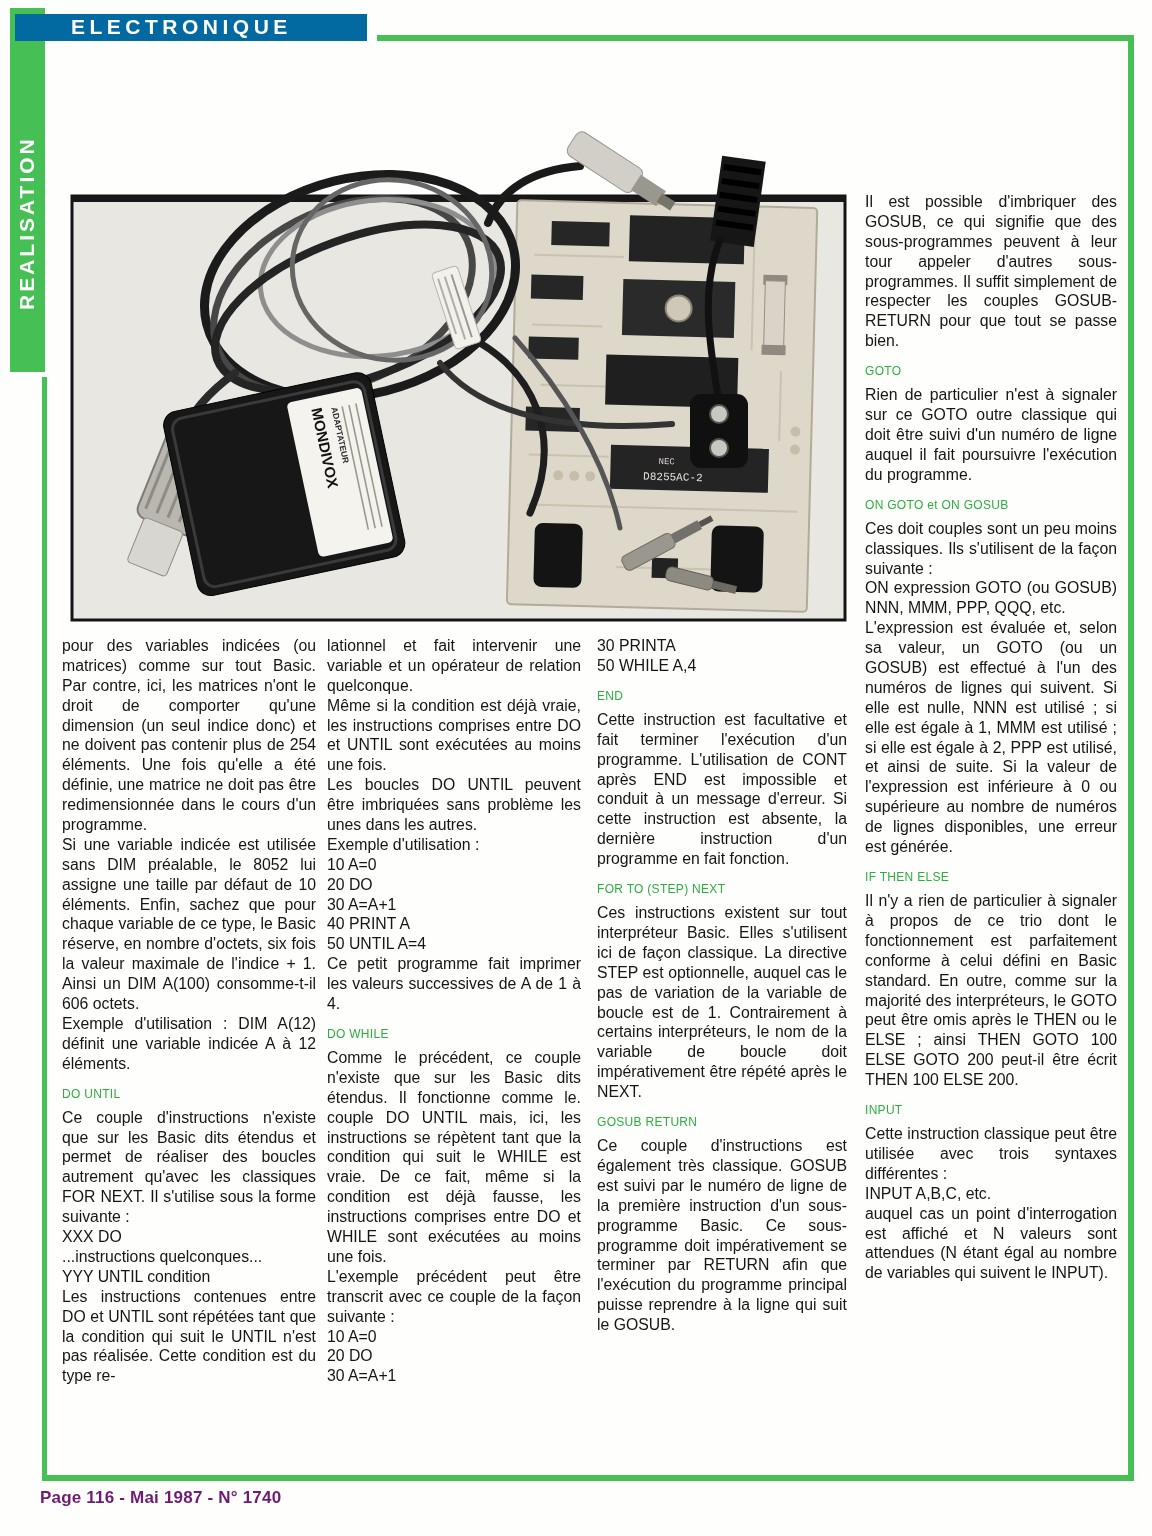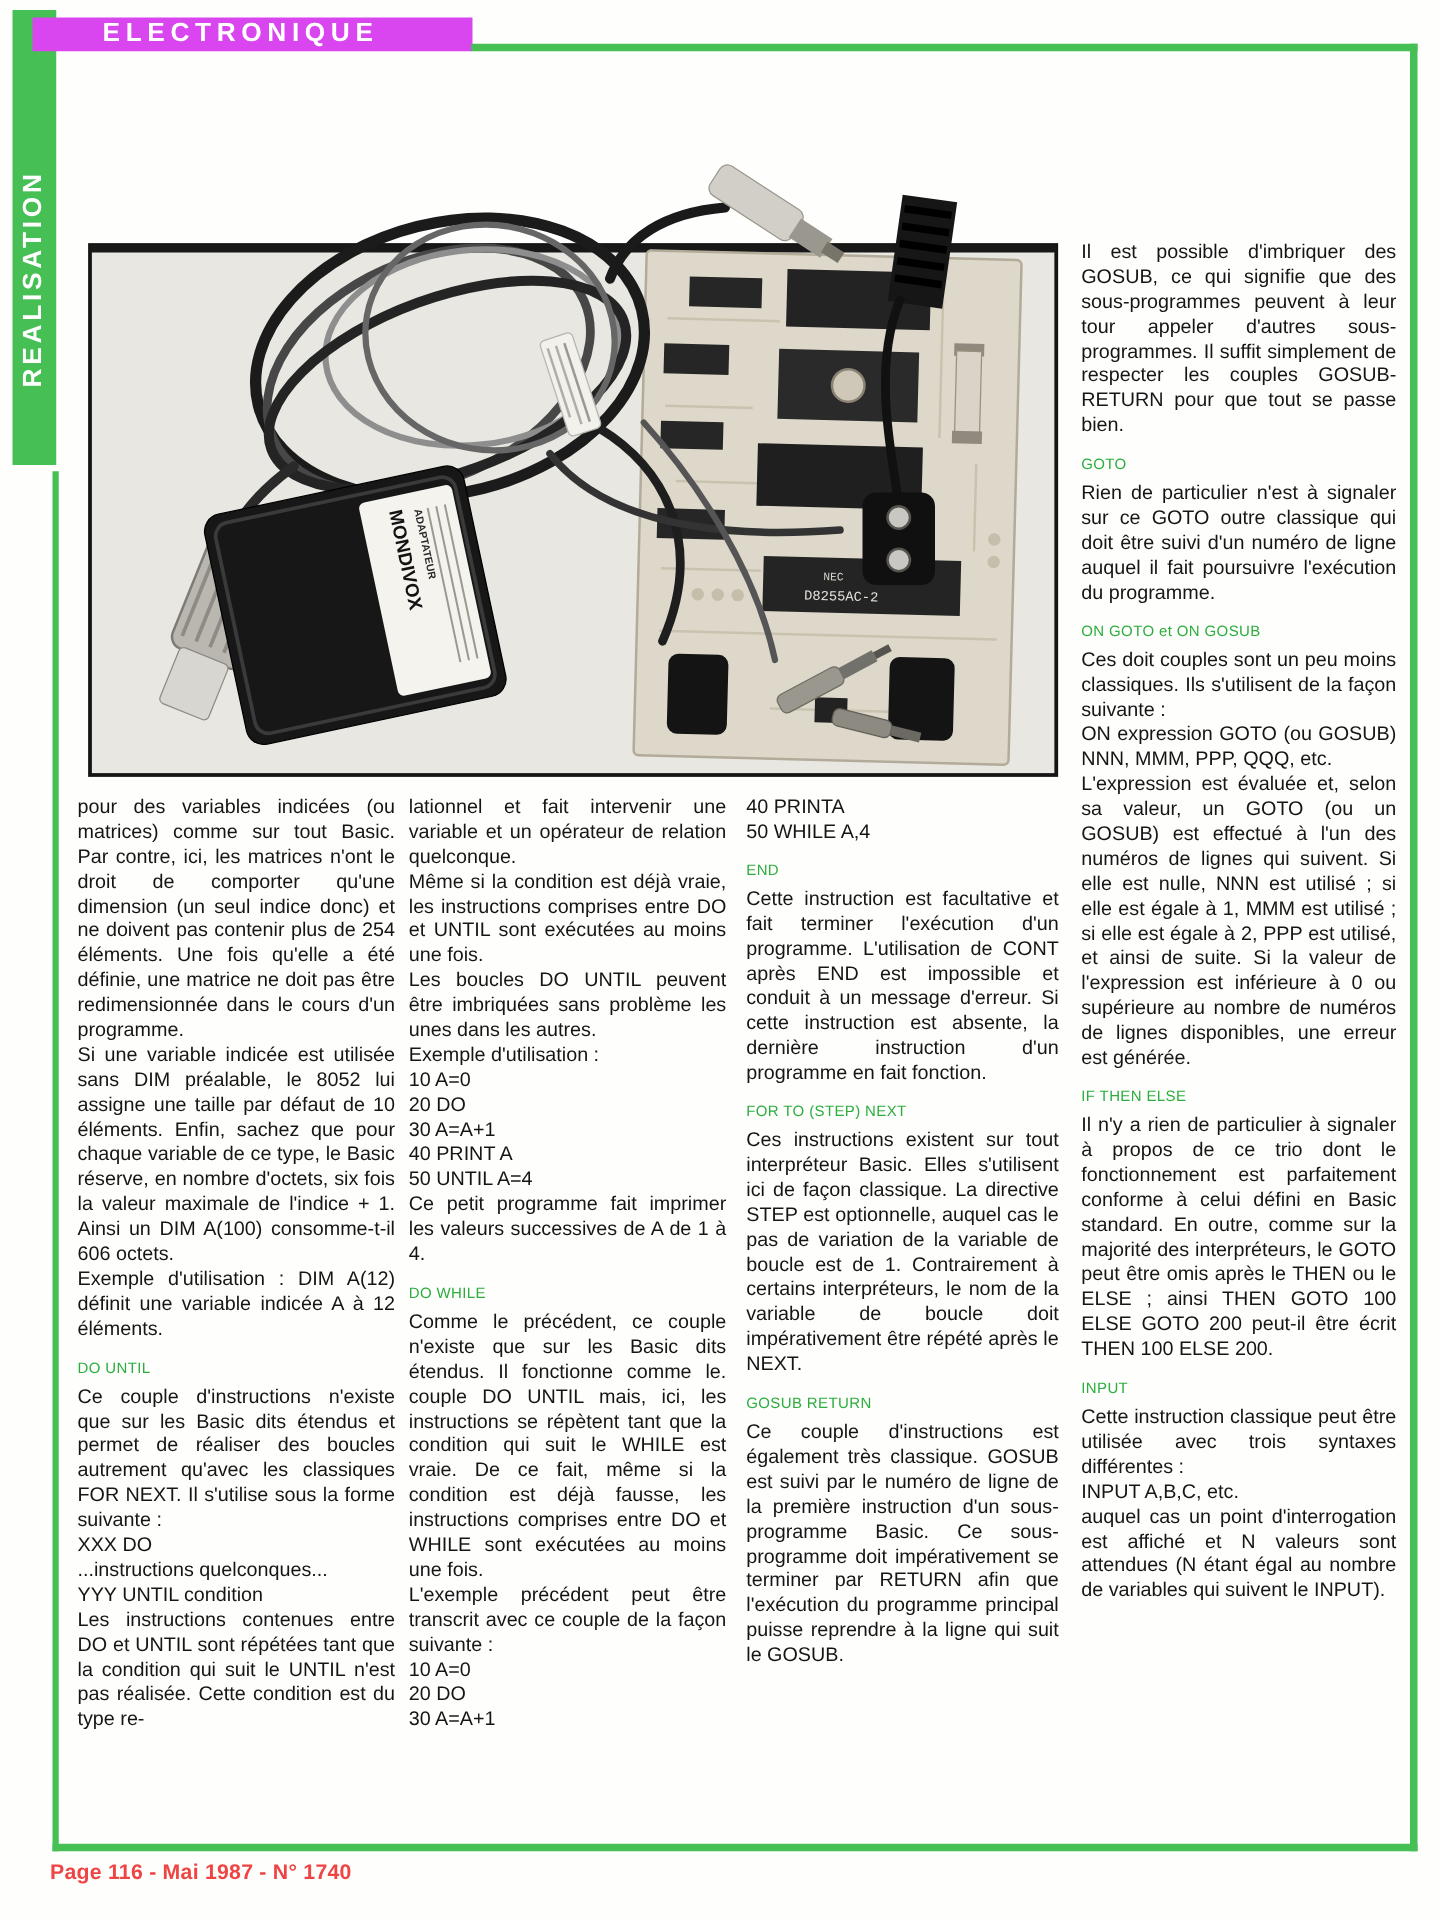--- a/index.html
+++ b/index.html
@@ -6,42 +6,42 @@
   html,body { background:#ffffff; }
   body { width:1152px; height:1536px; position:relative; overflow:hidden;
          font-family:"Liberation Sans", sans-serif; color:#161616; }
 
   .page { position:absolute; inset:0; background:#fefefd; }
 
   
   .sidebar-bar { position:absolute; left:10px; top:8px; width:35px; height:364px; background:#46bf55; }
   .sidebar-text { position:absolute; left:5px; top:302px; transform-origin:0 0; transform:rotate(-90deg);
                   white-space:nowrap; color:#ffffff; font-weight:bold; font-size:21px; letter-spacing:3px; }
-  .header-bar { position:absolute; left:26px; top:14px; width:352px; height:27px; background:#d946ef;text-decoration:underline; }
+  .header-bar { position:absolute; left:15px; top:14px; width:352px; height:27px; background:#0369a1;text-decoration:underline; }
   .header-bar span { position:absolute; left:56px; top:1px; color:#ffffff; font-weight:bold;
                      font-size:21px; letter-spacing:4.5px; }
   .rule { position:absolute; background:#46bf55; }
   .rule-top    { left:377px; top:35px;  width:757px; height:6px; }
   .rule-right  { left:1128px; top:35px; width:6px;  height:1446px; }
   .rule-left   { left:42px;  top:377px; width:5px;  height:1104px; }
   .rule-bottom { left:42px;  top:1475px; width:1092px; height:6px; }
 
   
   .photo { position:absolute; left:60px; top:128px; width:798px; height:500px; }
   .photo svg { display:block; }
 
   
   .col { position:absolute; width:254px; font-size:15.8px; line-height:1.26; color:#151515; }
   .blk-p { text-align:justify; }
   .blk-code { text-align:left; }
   .blk-h { color:#2cae3e; font-weight:normal; font-size:12px; letter-spacing:.3px; margin:13px 0 6px 0; }
   .col > .blk-h:first-child { margin-top:0; }
 
   .footer { position:absolute; left:40px; top:1488px; font-weight:bold; font-size:17px;
-            letter-spacing:.2px; color:#ef4444; }
+            letter-spacing:.2px; color:#701a75; }
 </style>
 </head>
 <body>
 
 <div class="page">
 
   <div class="sidebar-bar">
     <span class="sidebar-text">REALISATION</span>
   </div>
 
@@ -188,21 +188,21 @@
       <div class="blk-code">50 UNTIL A=4</div>
       <div class="blk-p">Ce petit programme fait imprimer les valeurs successives de A de 1 à 4.</div>
       <div class="blk-h">DO WHILE</div>
       <div class="blk-p">Comme le précédent, ce couple n'existe que sur les Basic dits étendus. Il fonctionne comme le. couple DO UNTIL mais, ici, les instructions se répètent tant que la condition qui suit le WHILE est vraie. De ce fait, même si la condition est déjà fausse, les instructions comprises entre DO et WHILE sont exécutées au moins une fois.</div>
       <div class="blk-p">L'exemple précédent peut être transcrit avec ce couple de la façon suivante :</div>
       <div class="blk-code">10 A=0</div>
       <div class="blk-code">20 DO</div>
       <div class="blk-code">30 A=A+1</div>
     </div>
   <div class="col" style="left:597px; top:636px; width:250px;">
-      <div class="blk-code">40 PRINTA</div>
+      <div class="blk-code">30 PRINTA</div>
       <div class="blk-code">50 WHILE A,4</div>
       <div class="blk-h">END</div>
       <div class="blk-p">Cette instruction est facultative et fait terminer l'exécution d'un programme. L'utilisation de CONT après END est impossible et conduit à un message d'erreur. Si cette instruction est absente, la dernière instruction d'un programme en fait fonction.</div>
       <div class="blk-h">FOR TO (STEP) NEXT</div>
       <div class="blk-p">Ces instructions existent sur tout interpréteur Basic. Elles s'utilisent ici de façon classique. La directive STEP est optionnelle, auquel cas le pas de variation de la variable de boucle est de 1. Contrairement à certains interpréteurs, le nom de la variable de boucle doit impérativement être répété après le NEXT.</div>
       <div class="blk-h">GOSUB RETURN</div>
       <div class="blk-p">Ce couple d'instructions est également très classique. GOSUB est suivi par le numéro de ligne de la première instruction d'un sous-programme Basic. Ce sous-programme doit impérativement se terminer par RETURN afin que l'exécution du programme principal puisse reprendre à la ligne qui suit le GOSUB.</div>
     </div>
   <div class="col" style="left:865px; top:192px; width:252px;">
       <div class="blk-p">Il est possible d'imbriquer des GOSUB, ce qui signifie que des sous-programmes peuvent à leur tour appeler d'autres sous-programmes. Il suffit simplement de respecter les couples GOSUB-RETURN pour que tout se passe bien.</div>

